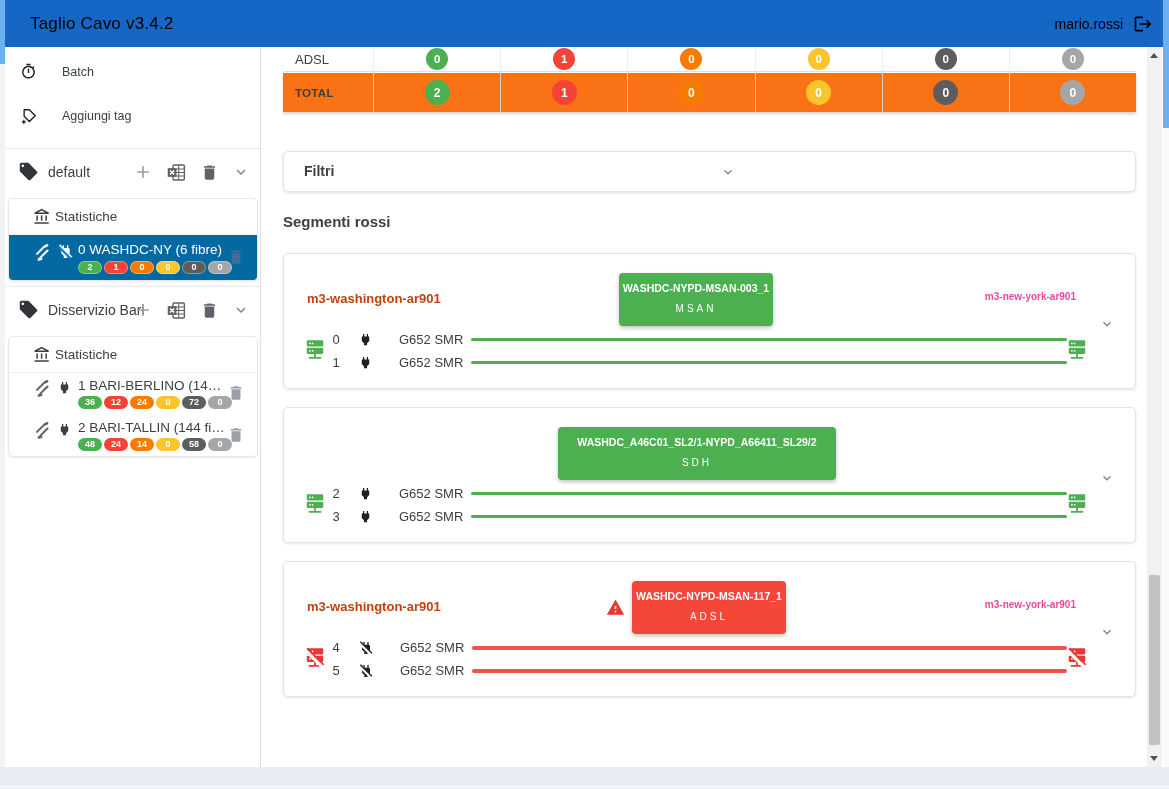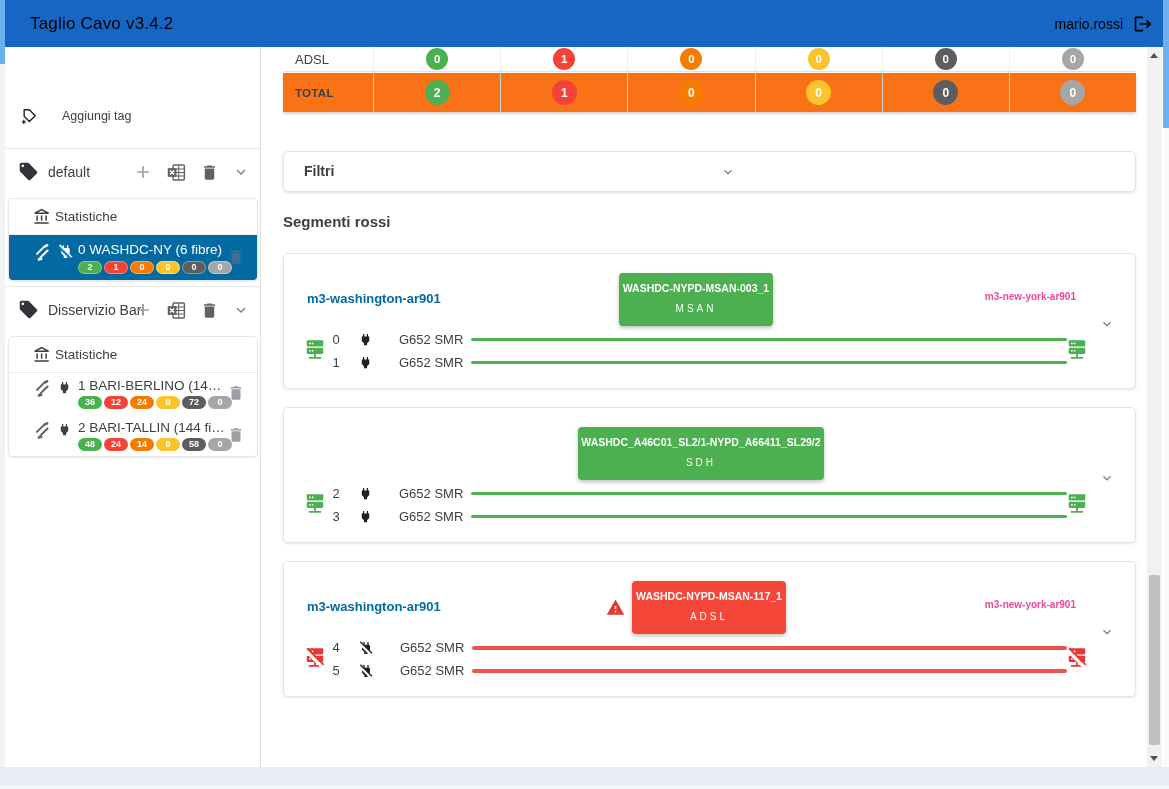--- a/index.html
+++ b/index.html
@@ -59,30 +59,30 @@
   .b0{background:#4caf50}.b1{background:#f44336}.b2{background:#f57c00}
   .b3{background:#fcc42c}.b4{background:#5d5d5d}.b5{background:#a6a6a6}
 
   #filtri{position:absolute;left:22px;top:104px;width:853px;height:41px;background:#fff;border:1px solid #e4e4e4;border-radius:5px;box-shadow:0 1px 3px rgba(0,0,0,.12)}
   #filtri .flbl{position:absolute;left:20px;top:0;line-height:39px;font-size:14px;font-weight:bold;color:#3c4043}
   #filtri .fchev{position:absolute;left:436px;top:12px;color:#80868b;cursor:pointer}
 
   #seg-title{position:absolute;left:22px;top:166px;font-size:15px;font-weight:bold;color:#3c4043}
 
   .segcard{position:absolute;left:22px;width:853px;height:136px;background:#fff;border:1px solid #e4e4e4;border-radius:5px;box-shadow:0 1px 3px rgba(0,0,0,.10)}
-  .segcard .nodeL{position:absolute;left:23px;top:37px;font-size:13px;font-weight:bold;color:#0369a1}
+  .segcard .nodeL{position:absolute;left:23px;top:37px;font-size:13px;font-weight:bold;color:#c2410c}
   .segcard .nodeR{position:absolute;right:59px;top:37px;font-size:10px;font-weight:bold;color:#ec4899}
   .segbadge{position:absolute;top:19px;height:53px;border-radius:4px;color:#fff;text-align:center;padding-top:9px;box-shadow:0 2px 4px rgba(0,0,0,.25)}
   .segbadge.ok{background:#4caf50}
   .segbadge.fault{background:#f4473a}
   .segbadge .bt{font-size:10.5px;font-weight:bold;white-space:nowrap}
   .segbadge .bs{font-size:10px;letter-spacing:3px;margin-top:9px}
   #seg1{top:206px}#seg2{top:360px}#seg3{top:514px}
   #seg1 .segbadge{left:335px;width:154px}
-  #seg2 .segbadge{left:294px;width:246px}
+  #seg2 .segbadge{left:274px;width:278px}
   #seg3 .segbadge{left:348px;width:154px}
   .segchev{position:absolute;right:20px;top:62px;color:#80868b;cursor:pointer}
   .warn{position:absolute;left:322px;top:36px;color:#e53935}
   .fibers{position:absolute;left:0;right:0;top:74px}
   .frow{height:23px;display:flex;align-items:center;padding-left:44px}
   .fnum{width:16px;text-align:center;font-size:13px;color:#3c4043}
   .fplug{margin-left:14px;color:#212121;--bg:#fff}
   .ftype{margin-left:26px;width:66px;font-size:13px;color:#3c4043;white-space:nowrap}
   .fline{flex:1;height:3px;border-radius:2px;margin-left:6px;margin-right:68px}
   .fline.ok{background:#4caf50}
@@ -185,20 +185,26 @@
     <div class="user-area">
       <span class="user">mario.rossi</span>
       <svg class="ic" width="20" height="20">
           <use href="#i-logout"></use>
         </svg>
     </div>
   </div>
 
   <div id="sidebar">
 
+    <div class="side-action" style="top:3px">
+      <svg class="ic aicon" width="17" height="17">
+          <use href="#i-timer"></use>
+        </svg>
+      <span class="albl">Batch</span>
+    </div>
     <div class="side-action" style="top:47px">
       <svg class="ic aicon" width="18" height="18">
           <use href="#i-tag-add"></use>
         </svg>
       <span class="albl">Aggiungi tag</span>
     </div>
 
     <div class="grp-head" style="top:101px">
       <svg class="ic tagic" width="21" height="21">
           <use href="#i-tag"></use>

